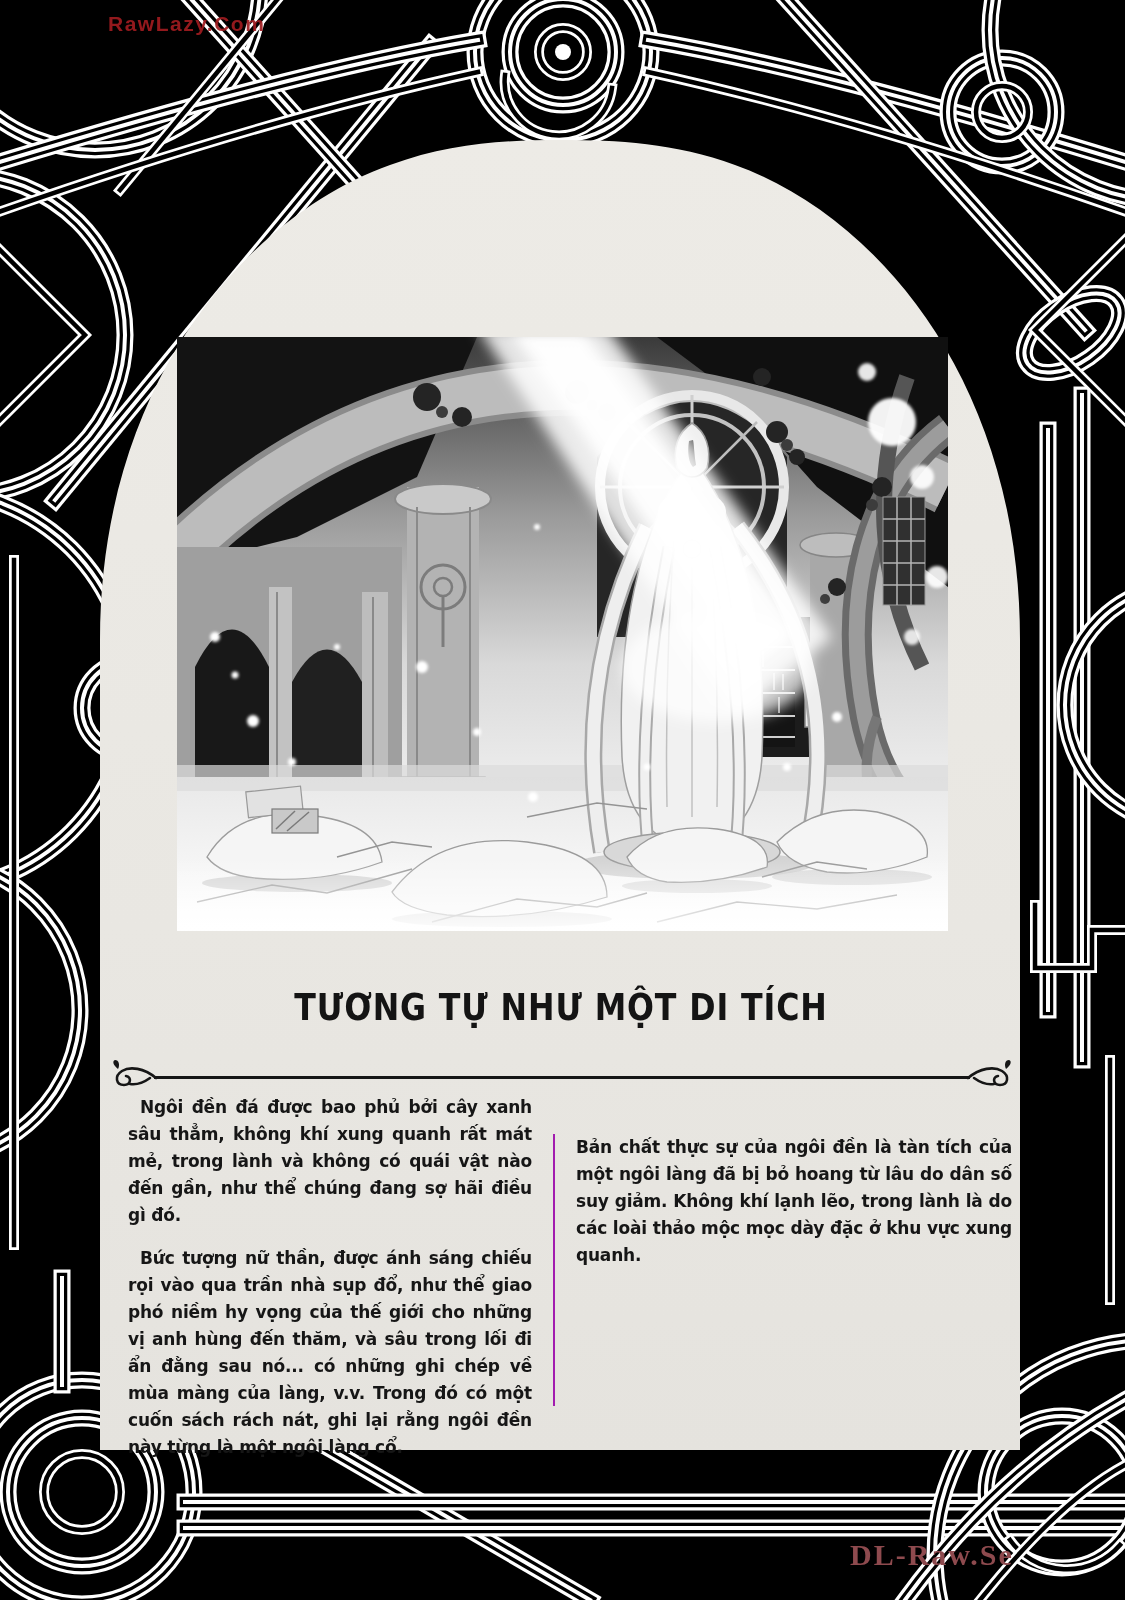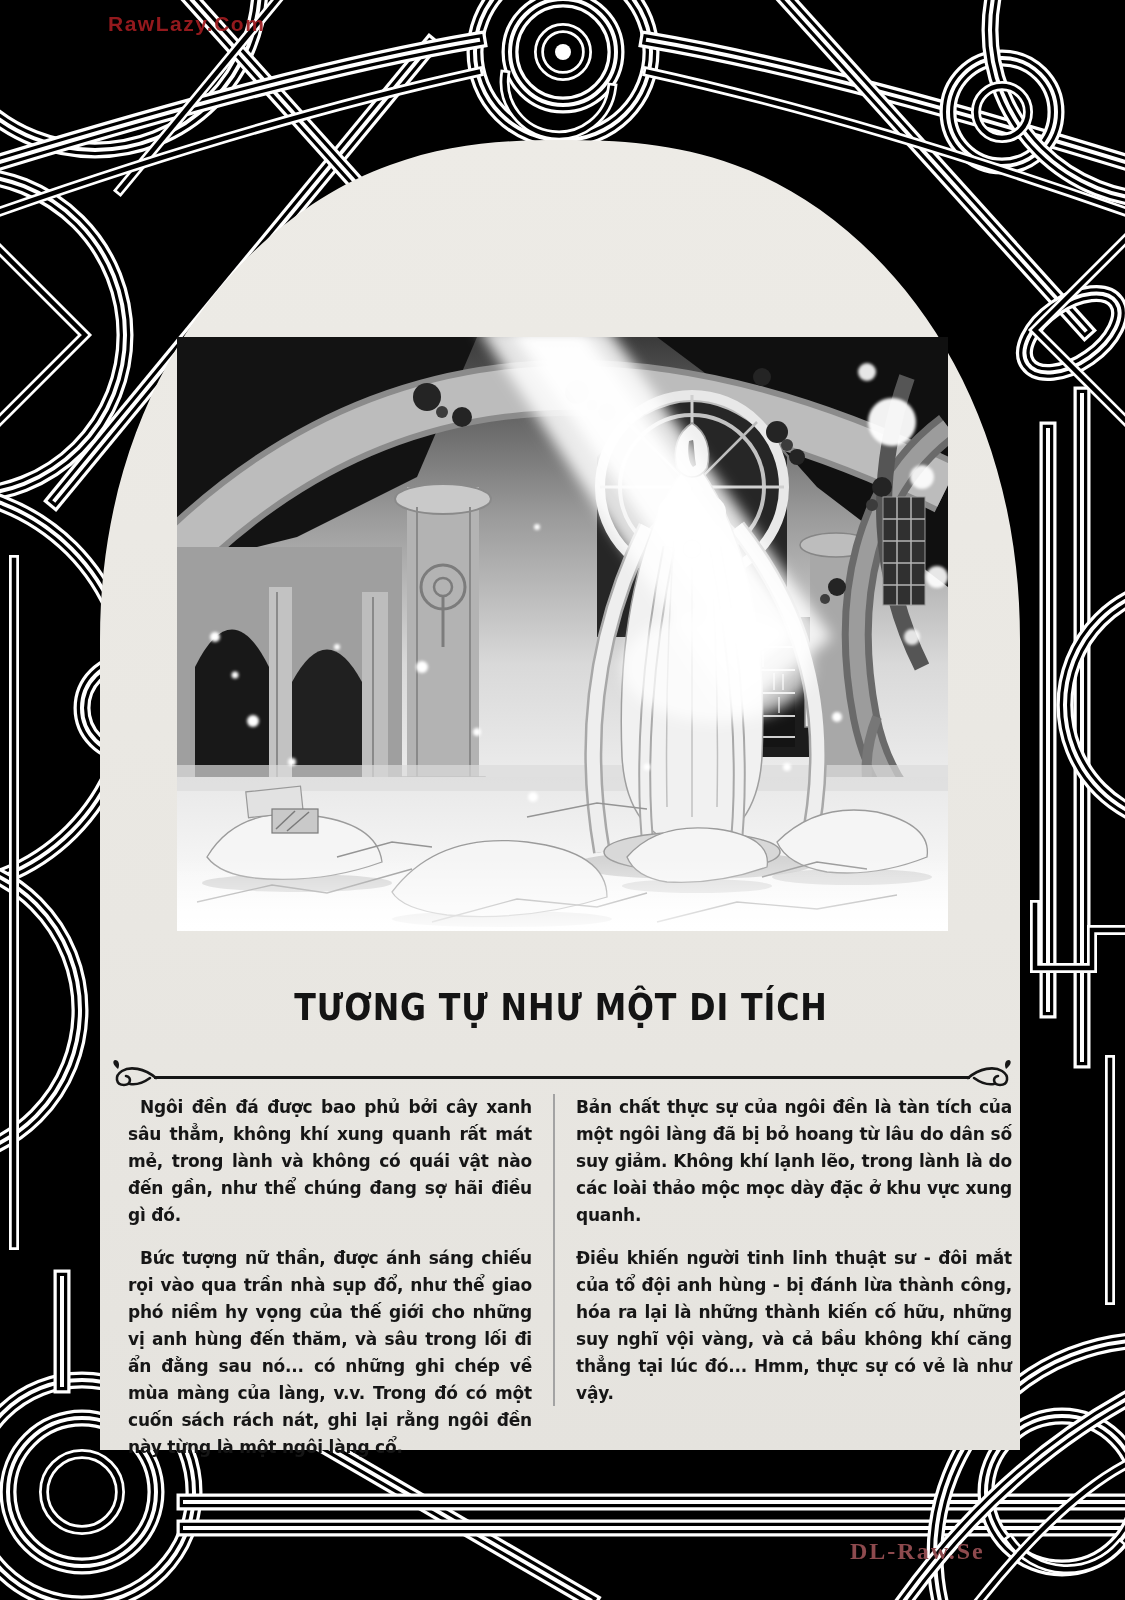--- a/index.html
+++ b/index.html
@@ -39,30 +39,30 @@
   .columns{
     position:absolute;left:128px;top:1094px;width:888px;height:312px;
     display:flex;color:#161616;
   }
   .columns p{
     margin:0 0 16px 0;font-size:17px;line-height:27px;font-weight:700;
     text-align:justify;letter-spacing:-0.2px;
   }
   .col-left{width:404px;padding-right:21px;}
   .col-left p{text-indent:12px;}
-  .col-right{width:436px;padding-left:21px;border-left:2px solid #a3a3a3;}
+  .col-right{width:436px;padding-left:21px;border-left:2px solid #a21caf;margin-top:40px;}
   
   .wm-top{
     position:absolute;left:108px;top:12px;
     font-family:"Liberation Sans",sans-serif;font-weight:700;font-size:21px;
     color:#a01c20;letter-spacing:1.5px;opacity:.92;
   }
   .wm-bottom{
     position:absolute;left:850px;top:1538px;
-    font-family:"Liberation Serif",serif;font-weight:600;font-size:24px;
+    font-family:"Liberation Serif",serif;font-weight:600;font-size:30px;
     color:#8e4a4e;letter-spacing:2px;
   }
 </style>
 </head>
 <body>
 
 <div class="page">
 
   <svg class="border-svg" width="1125" height="1600" viewBox="0 0 1125 1600" aria-hidden="true">
     <defs>
@@ -459,20 +459,19 @@
     <path d="M 40 18 C 33 23 26 25 20 24"></path>
   </svg>
 
   <div class="columns">
     <div class="col-left">
       <p>Ngôi đền đá được bao phủ bởi cây xanh sâu thẳm, không khí xung quanh rất mát mẻ, trong lành và không có quái vật nào đến gần, như thể chúng đang sợ hãi điều gì đó.</p>
       <p>Bức tượng nữ thần, được ánh sáng chiếu rọi vào qua trần nhà sụp đổ, như thể giao phó niềm hy vọng của thế giới cho những vị anh hùng đến thăm, và sâu trong lối đi ẩn đằng sau nó... có những ghi chép về mùa màng của làng, v.v. Trong đó có một cuốn sách rách nát, ghi lại rằng ngôi đền này từng là một ngôi làng cổ.</p>
     </div>
     <div class="col-right">
       <p>Bản chất thực sự của ngôi đền là tàn tích của một ngôi làng đã bị bỏ hoang từ lâu do dân số suy giảm. Không khí lạnh lẽo, trong lành là do các loài thảo mộc mọc dày đặc ở khu vực xung quanh.</p>
-      <p>Điều khiến người tinh linh thuật sư - đôi mắt của tổ đội anh hùng - bị đánh lừa thành công, hóa ra lại là những thành kiến cố hữu, những suy nghĩ vội vàng, và cả bầu không khí căng thẳng tại lúc đó... Hmm, thực sự có vẻ là như vậy.</p>
     </div>
   </div>
 
   <span class="wm-top">RawLazy.Com</span>
   <span class="wm-bottom">DL-Raw.Se</span>
 
 </div>
 
 </body></html>

